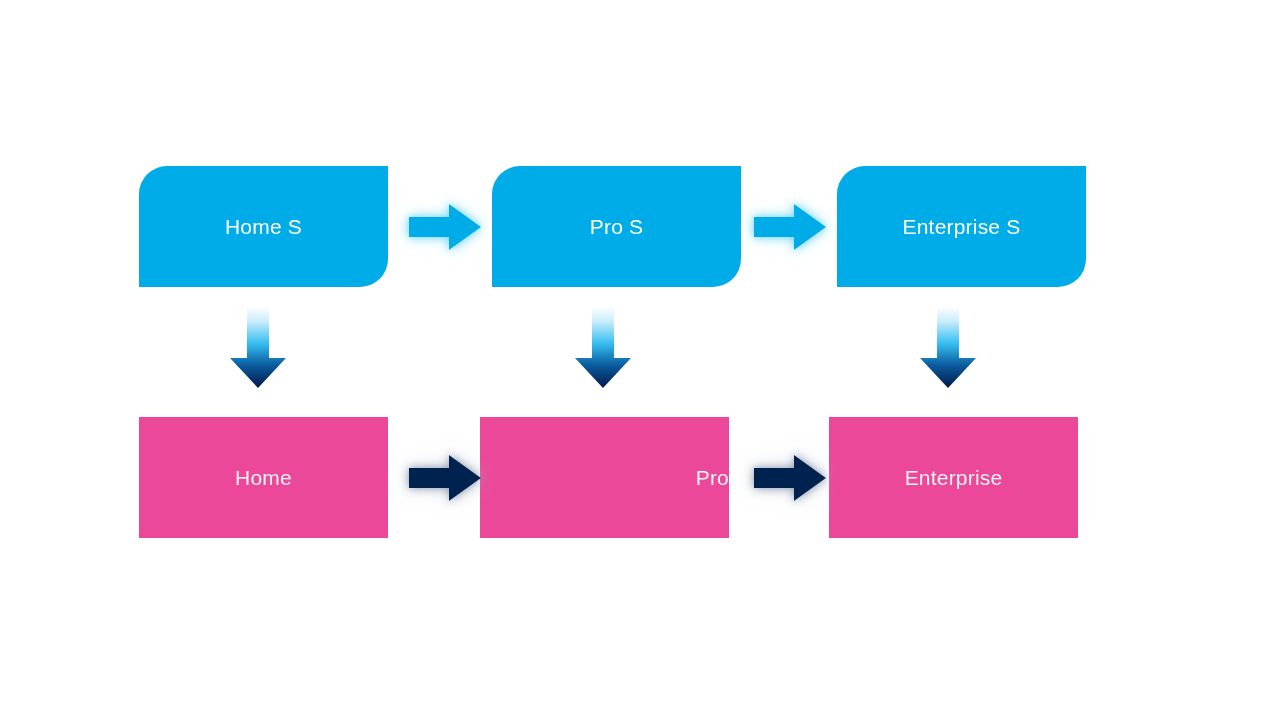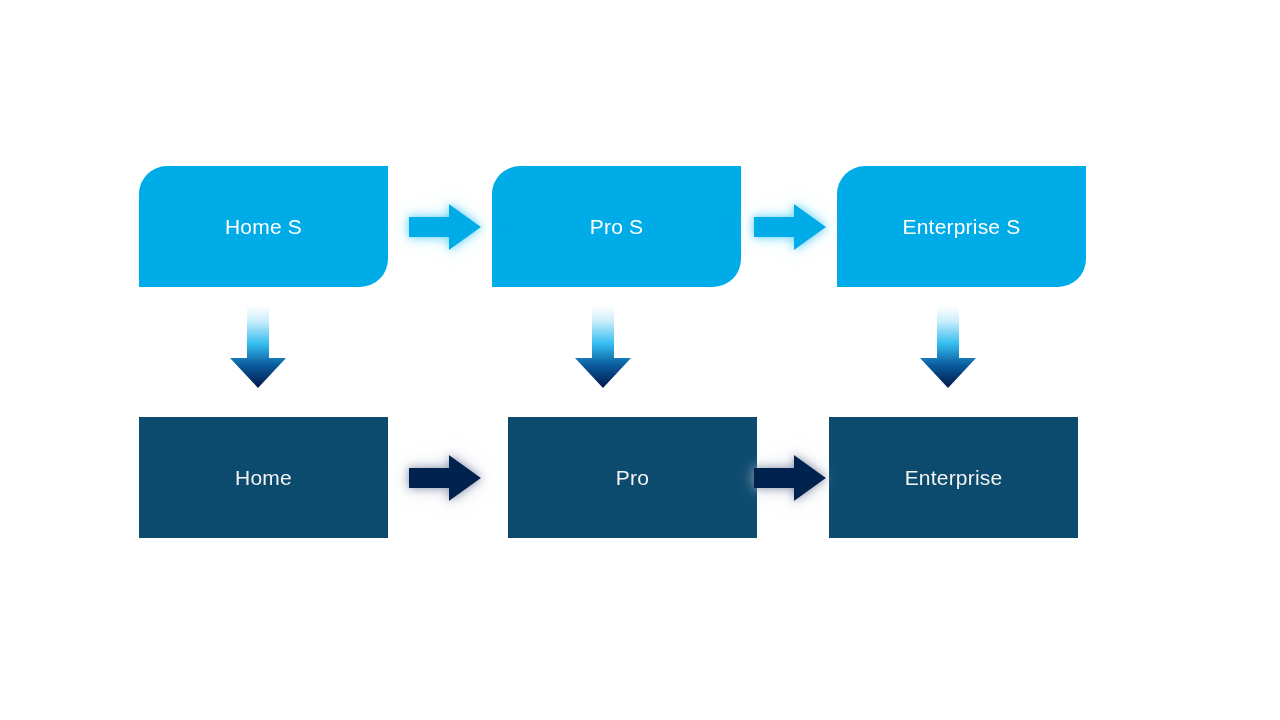--- a/index.html
+++ b/index.html
@@ -36,21 +36,21 @@
     user-select: none;
   }
 
   .node.tier-service {
     background: #00ace8;
     color: #ffffff;
     border-radius: 28px 0 28px 0;
   }
 
   .node.tier-plan {
-    background: #0c4a6e;
+    background: #ec4899;
     color: #f3f3f3;
     border-radius: 0;
   }
 
   
   .arrow {
     position: absolute;
     pointer-events: none;
   }
   .arrow svg { display: block; overflow: visible; }
@@ -91,21 +91,21 @@
   </div>
 
   <div class="node tier-service" style="left:829px; top:166px; width:249px; height:121px;margin-left:8px;">
     <span>Enterprise S</span>
   </div>
 
   <div class="node tier-plan" style="left:139px; top:417px; width:249px; height:121px;">
     <span>Home</span>
   </div>
 
-  <div class="node tier-plan" style="left:508px; top:417px; width:249px; height:121px;">
+  <div class="node tier-plan" style="left:480px; top:417px; width:249px; height:121px;justify-content:flex-end;">
     <span>Pro</span>
   </div>
 
   <div class="node tier-plan" style="left:829px; top:417px; width:249px; height:121px;text-align:center;">
     <span>Enterprise</span>
   </div>
 
   <div class="arrow" style="left:405px; top:201px; width:80px; height:52px;">
     <svg width="80" height="52" viewBox="0 0 80 52">
       <polygon points="4,16 44,16 44,3 76,26 44,49 44,36 4,36" fill="#00ace8" filter="url(#glowCyan)"></polygon>

